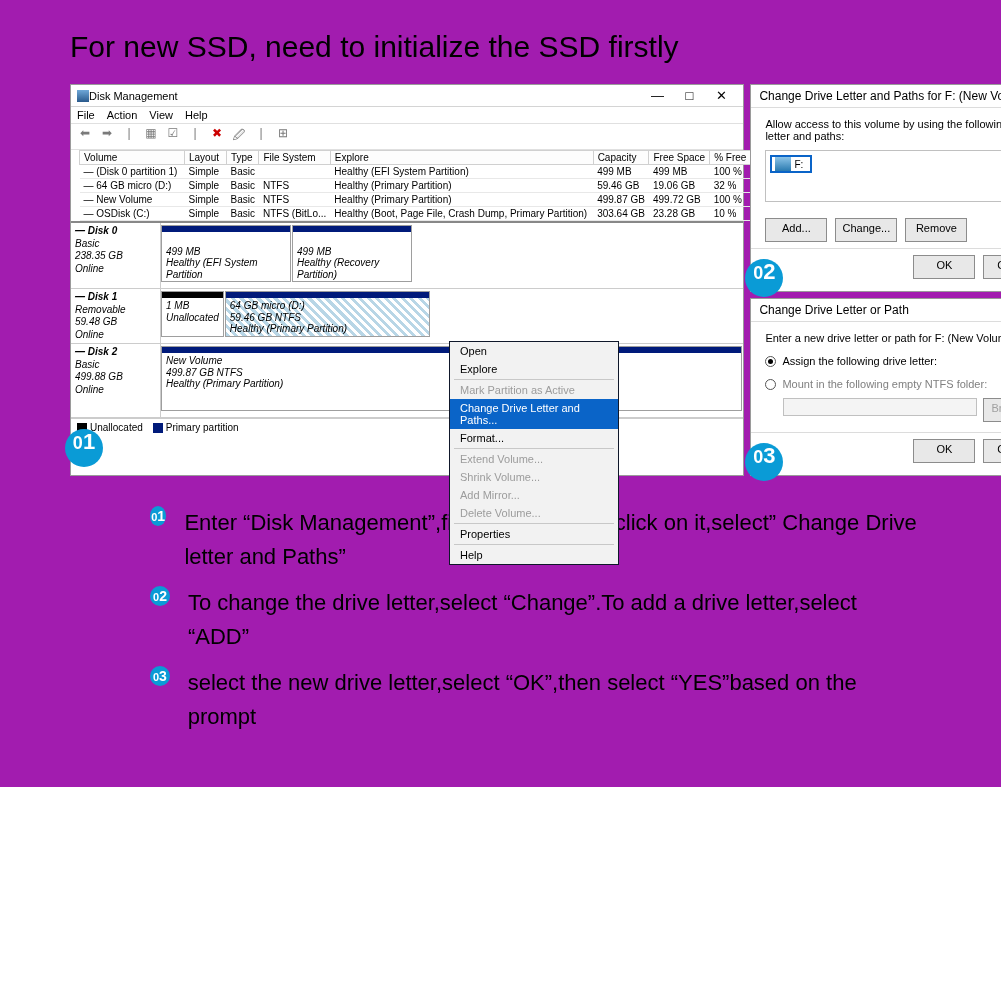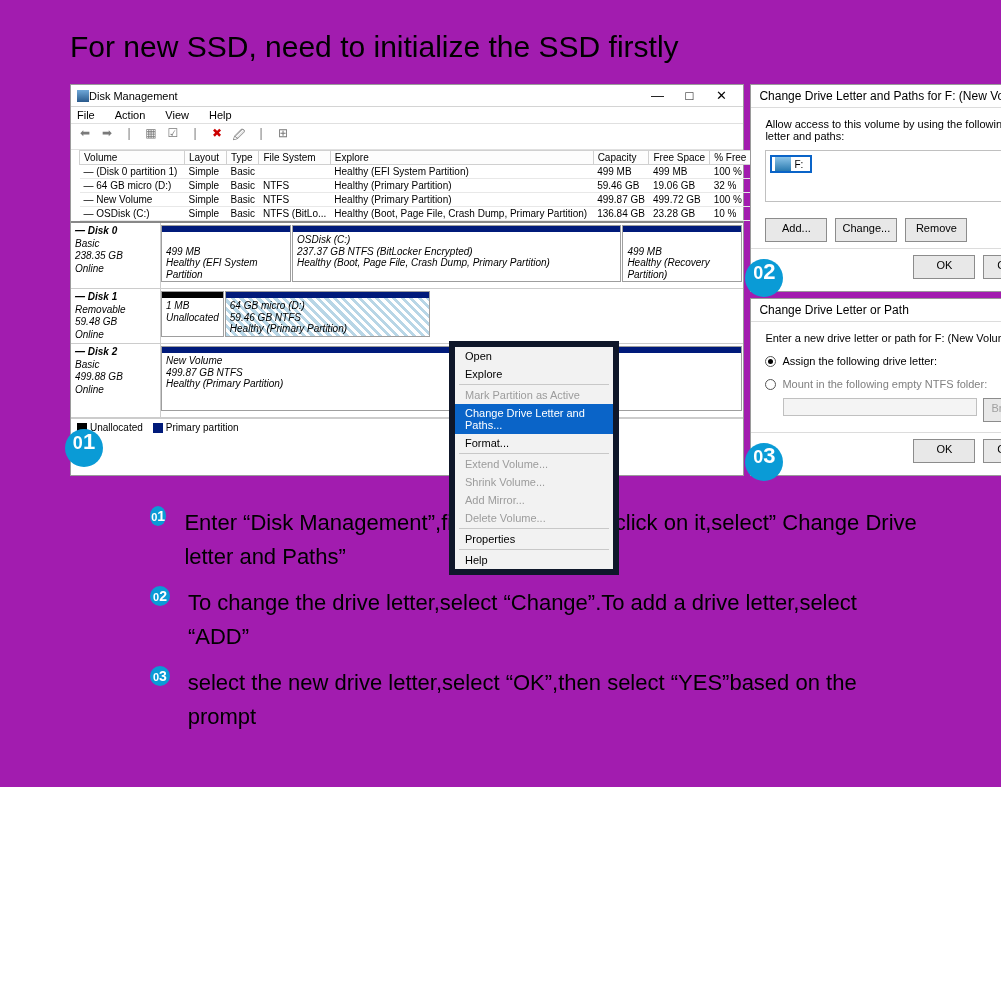--- a/index.html
+++ b/index.html
@@ -13,36 +13,36 @@
   
   .badge { width: 38px; height: 38px; border-radius: 50%; background: #0a9bd6; color: #fff; display: flex; align-items: baseline; justify-content: center; font-size: 22px; font-weight: 600; position: absolute; }
   .badge .zero { font-size: 18px; }
   .badge.small { width: 20px; height: 20px; font-size: 14px; position: static; }
   .badge.small .zero { font-size: 11px; }
 
   
   .titlebar { display: flex; align-items: center; gap: 0; padding: 3px 6px; border-bottom: 1px solid #d4d4d4; font-size: 11px; }
   .titlebar .spacer { flex: 1; }
   .winbtn { width: 32px; text-align: center; font-size: 13px; }
-  .menubar { display: flex; gap: 20px; padding: 2px 6px; font-size: 11px; align-items: center; }
+  .menubar { display: flex; gap: 12px; padding: 2px 6px; font-size: 11px; align-items: center; }
   .toolbar { display: flex; gap: 6px; padding: 2px 6px; border-top: 1px solid #e0e0e0; border-bottom: 1px solid #e0e0e0; color: #7a7a7a; font-size: 12px; }
   .toolbar span { width: 16px; text-align: center; }
   .vol-table { width: 100%; border-collapse: collapse; font-size: 10px; margin-left: 8px; }
   .vol-table th, .vol-table td { border-bottom: 1px solid #e8e8e8; text-align: left; padding: 1px 4px; font-weight: 400; white-space: nowrap; overflow: hidden; }
   .vol-table th { border: 1px solid #d0d0d0; background: #fdfdfd; }
   .disk-area { border-top: 2px solid #888; font-size: 10px; }
   .disk-row { display: flex; border-bottom: 1px solid #ccc; font-style: italic; }
   .disk-label { width: 90px; padding: 2px 4px; border-right: 1px solid #ccc; line-height: 1.25; }
   .disk-bar { flex: 1; display: flex; gap: 0; padding: 2px 0 6px; }
   .part { border: 1px solid #9e9e9e; margin-right: 1px; padding: 2px 4px 1px; line-height: 1.15; position: relative; }
   .part::before { content: ""; position: absolute; top: 0; left: 0; right: 0; height: 6px; background: #001a7a; }
   .part .pt { margin-top: 6px; display: block; }
   .part.unalloc::before { background: #000; }
   .part.hatched { background: repeating-linear-gradient(45deg,#b8d6e6 0 3px,#fff 3px 6px); }
-  .ctx-menu { position: absolute; background: #f2f2f2; border: 6px solid #0f172a; font-size: 11px; width: 170px; z-index: 5; }
+  .ctx-menu { position: absolute; background: #f2f2f2; border: 1px solid #0f172a; font-size: 11px; width: 170px; z-index: 5; }
   .ctx-menu div { padding: 3px 10px; }
   .ctx-menu div.sep { height: 1px; background: #c8c8c8; padding: 0; margin: 1px 4px; }
   .ctx-menu div.disabled { color: #9c9c9c; }
   .ctx-menu div.hilite { background: #0a64c8; color: #fff; }
   .legend { border-top: 1px solid #ccc; padding: 3px 6px; font-size: 10px; display: flex; gap: 10px; align-items: center; }
   .sw { display: inline-block; width: 10px; height: 10px; margin-right: 3px; vertical-align: middle; }
 
   
   .dlg { border: 1px solid #9a9a9a; background: #fff; position: relative; padding-bottom: 6px; }
   .dlg-title { display: flex; align-items: center; padding: 4px 8px; font-size: 12px; border-bottom: 1px solid #dcdcdc; }
@@ -145,42 +145,39 @@
               <td>499.87 GB</td>
               <td>499.72 GB</td>
               <td>100 %</td>
             </tr>
         <tr>
               <td>— OSDisk (C:)</td>
               <td>Simple</td>
               <td>Basic</td>
               <td>NTFS (BitLo...</td>
               <td>Healthy (Boot, Page File, Crash Dump, Primary Partition)</td>
-              <td>136.84 GB</td>
+              <td>303.64 GB</td>
               <td>23.28 GB</td>
               <td>10 %</td>
             </tr>
       </tbody>
         </table>
 
       <div class="disk-area">
 
         <div class="disk-row">
           <div class="disk-label">
             <b>— Disk 0</b><br>
             <span>Basic</span><br>
             <span>238.35 GB</span><br>
             <span>Online</span>
           </div>
           <div class="disk-bar">
             <div class="part" style="flex:0 0 130px">
                 <span class="pt"><br><span>499 MB</span><br><span>Healthy (EFI System Partition</span></span>
-              </div>
-            <div class="part" style="flex:1">
-                <span class="pt"><span>OSDisk (C:)</span><br><span>237.37 GB NTFS (BitLocker Encrypted)</span><br><span>Healthy (Boot, Page File, Crash Dump, Primary Partition)</span></span>
               </div>
             <div class="part" style="flex:0 0 120px">
                 <span class="pt"><br><span>499 MB</span><br><span>Healthy (Recovery Partition)</span></span>
               </div>
           </div>
         </div>
 
         <div class="disk-row">
           <div class="disk-label">
             <b>— Disk 1</b><br>

